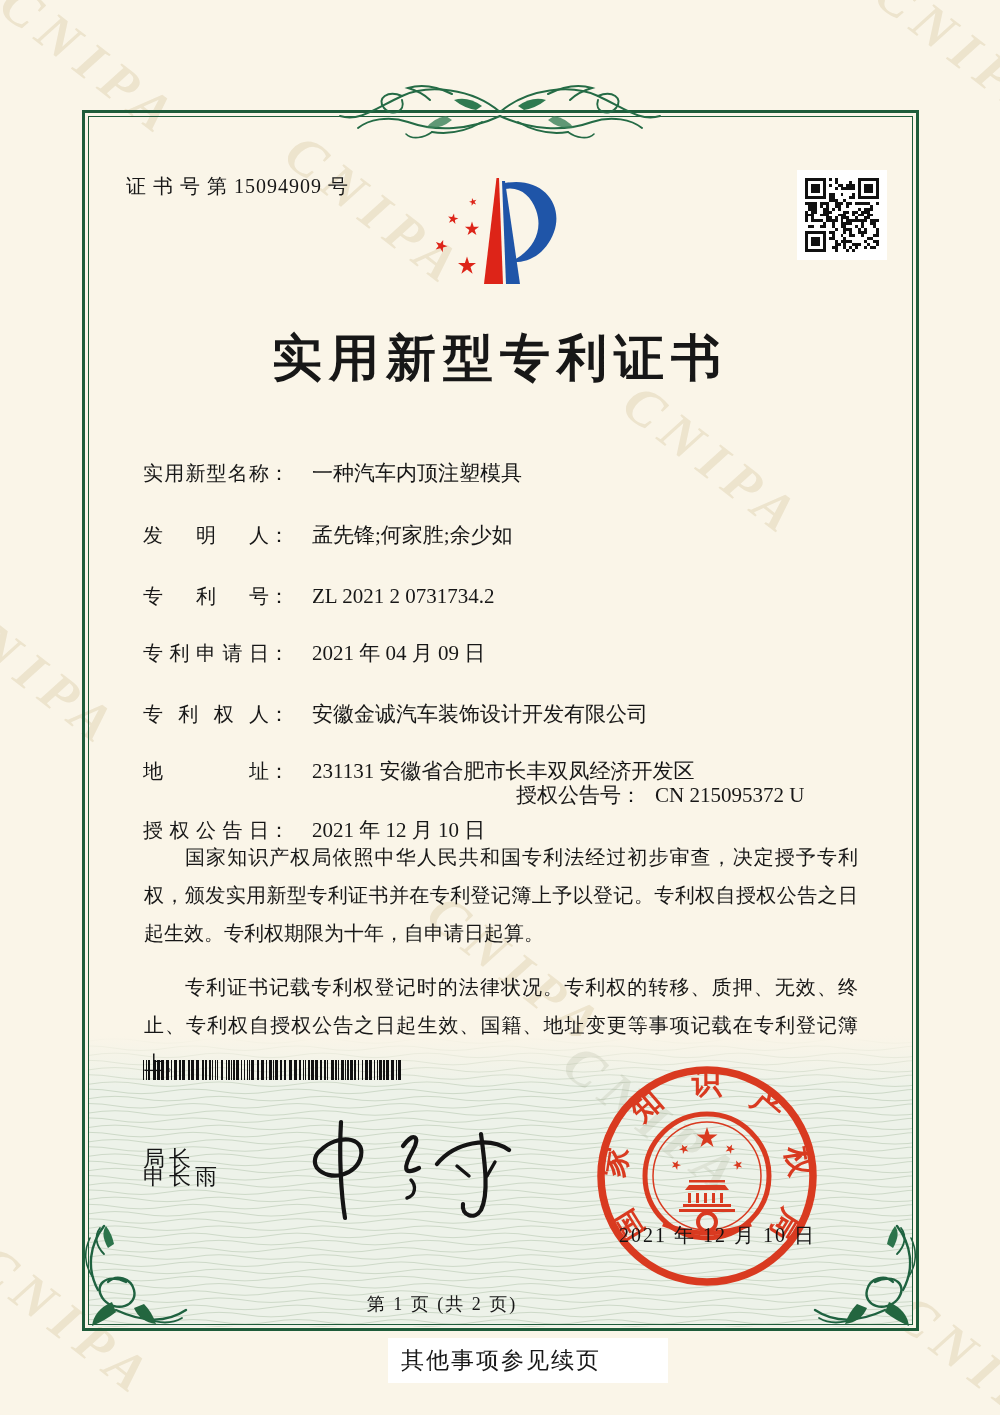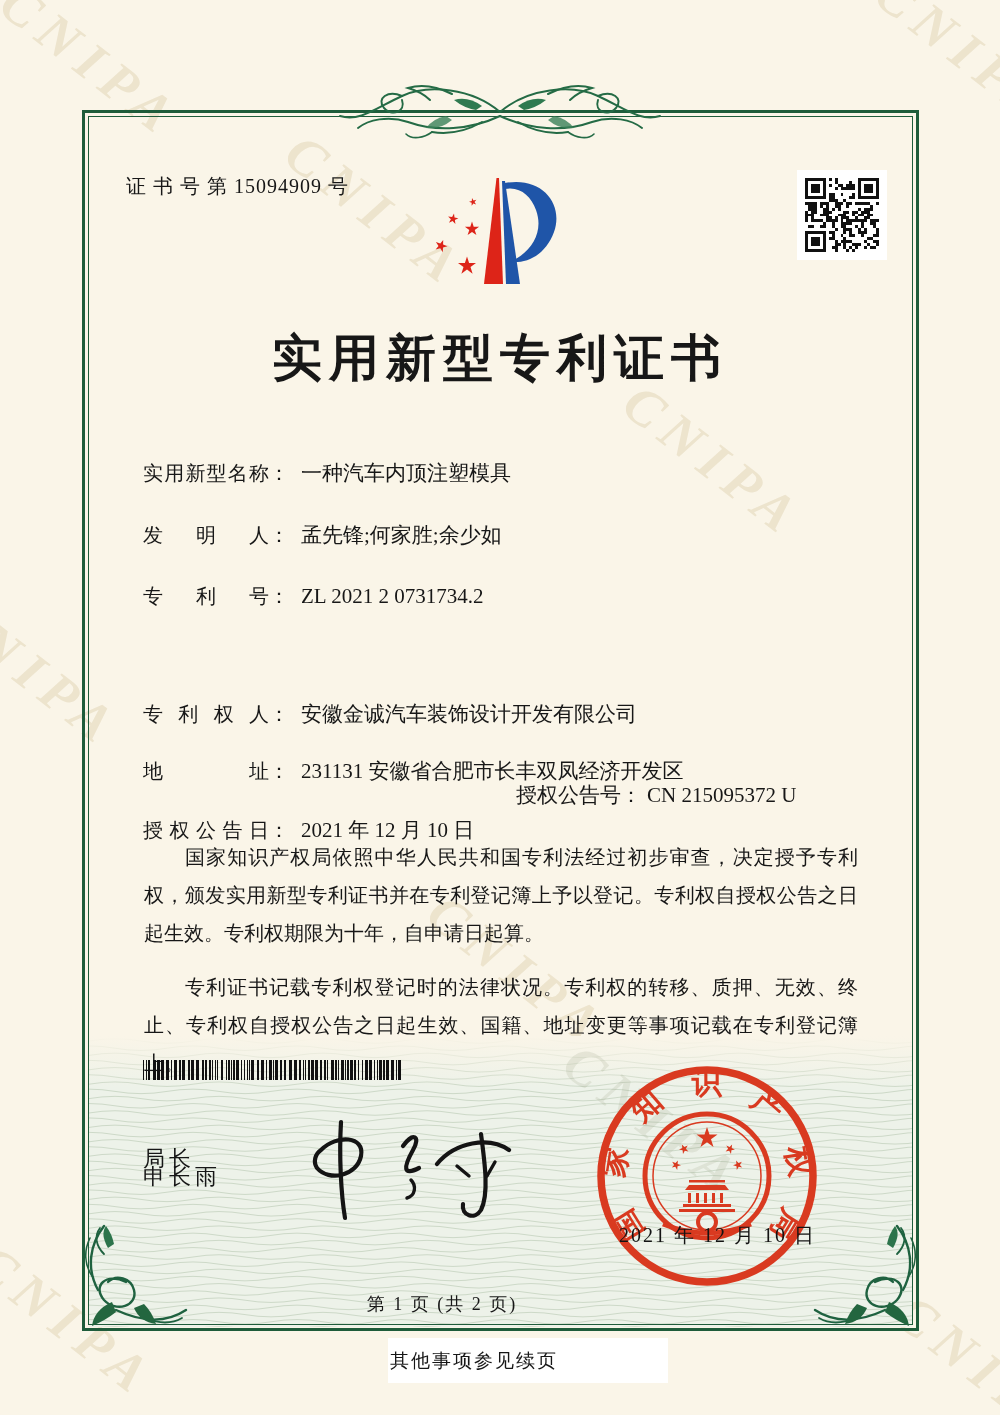--- a/index.html
+++ b/index.html
@@ -22,38 +22,38 @@
   .certno{position:absolute;left:126px;top:173px;font-size:20px;letter-spacing:1px;z-index:3;}
   .qrbox{position:absolute;left:797px;top:170px;width:90px;height:90px;background:#fff;z-index:3;}
   .qrbox svg{position:absolute;left:8px;top:8px;}
   .logo{position:absolute;left:432px;top:174px;z-index:3;}
   .title{position:absolute;left:0;top:297px;width:100%;text-align:center;font-size:50px;
          font-weight:bold;letter-spacing:7px;z-index:3;margin-top:28px;}
   
   .frow{position:absolute;left:143px;font-size:21px;z-index:3;white-space:nowrap;}
   .flabel{display:inline-block;width:126px;font-size:20px;text-align:justify;text-align-last:justify;vertical-align:bottom;margin-top:36px;}
   .fcolon{display:inline-block;font-size:20px;}
-  .fvalue{margin-left:12px;}
+  .fvalue{margin-left:23px;}
   .grant2{position:absolute;left:373px;top:0;}
   
   .bodytext{position:absolute;left:128px;top:822px;width:746px;font-size:20px;line-height:38px;z-index:3;text-align:justify;}
   .bodytext p{margin:16px;text-indent:41px;}
   
   .barcode{position:absolute;left:143px;top:1060px;z-index:3;}
   .director-title{position:absolute;left:143px;top:1144px;font-size:22px;letter-spacing:4px;z-index:3;text-align:center;}
   .director-name{position:absolute;left:143px;top:1162px;font-size:22px;letter-spacing:4px;z-index:3;}
   .signature{position:absolute;left:285px;top:1106px;z-index:3;}
   .seal{position:absolute;left:593px;top:1062px;width:228px;height:228px;z-index:3;}
   .seal-date{position:absolute;left:26px;top:160px;width:180px;font-size:20px;letter-spacing:2px;
              color:#131313;z-index:4;white-space:nowrap;}
   .page-info{position:absolute;left:82px;top:1292px;width:720px;text-align:center;font-size:18px;
              letter-spacing:2px;z-index:3;}
   .notebox{position:absolute;left:388px;top:1338px;width:280px;height:45px;background:#ffffff;z-index:3;
            display:flex;align-items:center;}
-  .notebox span{font-size:19px;letter-spacing:2px;padding-left:2px;}
+  .notebox span{font-size:23px;letter-spacing:2px;padding-left:13px;}
   svg{display:block;}
 </style>
 </head>
 <body>
 
 <div class="page">
 
   <div class="wm" style="left:-15px;top:30px">CNIPA</div>
   <div class="wm" style="left:860px;top:20px">CNIPA</div>
   <div class="wm" style="left:270px;top:180px">CNIPA</div>
@@ -386,33 +386,36 @@
 
   <div class="frow" style="top:424px">
     <span class="flabel">实用新型名称</span><span class="fcolon">：</span><span class="fvalue">一种汽车内顶注塑模具</span>
   </div>
   <div class="frow" style="top:486px">
     <span class="flabel">发明人</span><span class="fcolon">：</span><span class="fvalue">孟先锋;何家胜;余少如</span>
   </div>
   <div class="frow" style="top:547px">
     <span class="flabel">专利号</span><span class="fcolon">：</span><span class="fvalue">ZL 2021 2 0731734.2</span>
   </div>
+  <div class="frow" style="top:604px">
+    <span class="flabel">专利申请日</span><span class="fcolon">：</span><span class="fvalue">2021 年 04 月 09 日</span>
+  </div>
   <div class="frow" style="top:665px">
     <span class="flabel">专利权人</span><span class="fcolon">：</span><span class="fvalue">安徽金诚汽车装饰设计开发有限公司</span>
   </div>
   <div class="frow" style="top:722px">
     <span class="flabel">地址</span><span class="fcolon">：</span><span class="fvalue">231131 安徽省合肥市长丰双凤经济开发区</span>
   </div>
 
   <div class="frow" style="top:781px;width:740px">
     <span>
       <span class="flabel">授权公告日</span><span class="fcolon">：</span><span class="fvalue">2021 年 12 月 10 日</span>
     </span>
     <span class="grant2">
-      <span>授权公告号</span><span class="fcolon">：</span><span class="fvalue" style="margin-left:6px">CN 215095372 U</span>
+      <span>授权公告号</span><span class="fcolon">：</span><span class="fvalue" style="margin-left:14px">CN 215095372 U</span>
     </span>
   </div>
 
   <div class="bodytext">
     <p>国家知识产权局依照中华人民共和国专利法经过初步审查，决定授予专利权，颁发实用新型专利证书并在专利登记簿上予以登记。专利权自授权公告之日起生效。专利权期限为十年，自申请日起算。</p>
     <p>专利证书记载专利权登记时的法律状况。专利权的转移、质押、无效、终止、专利权自授权公告之日起生效、国籍、地址变更等事项记载在专利登记簿上。</p>
   </div>
 
   <svg class="barcode" id="barcode" width="258" height="20">
       <rect x="0" y="0" width="1" height="20" fill="#111"></rect>

